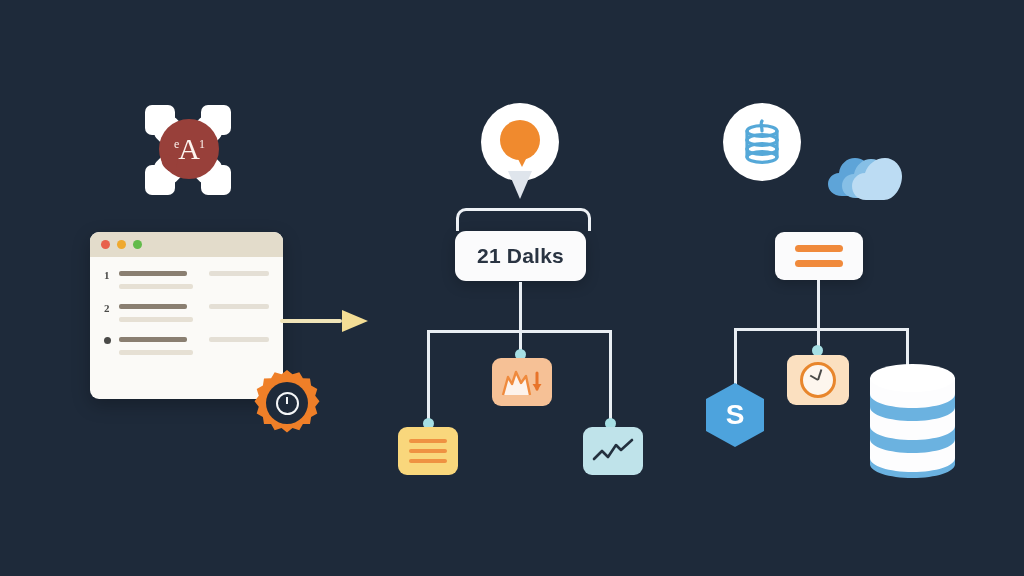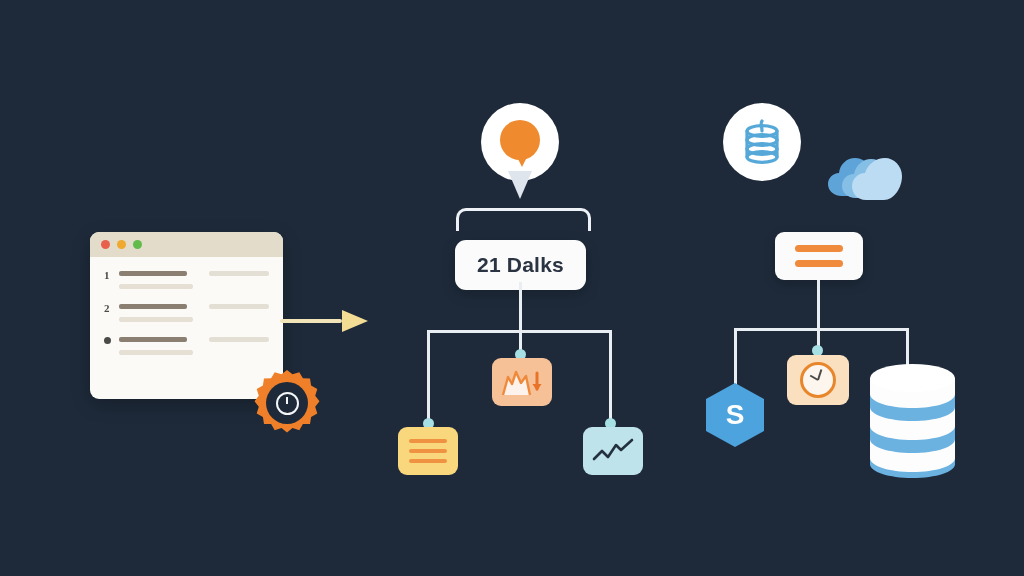--- a/index.html
+++ b/index.html
@@ -168,21 +168,21 @@
   }
 
   
   #center-bracket {
     left: 456px; top: 208px; width: 129px; height: 20px;
     border: 3px solid #eef2f6;
     border-bottom: none;
     border-radius: 10px 10px 0 0;
   }
   #center-label {
-    left: 455px; top: 240px; width: 131px; height: 50px;
+    left: 455px; top: 231px; width: 131px; height: 50px;
     background: #fbfbfc; border-radius: 11px;
     display: flex; align-items: center; justify-content: center;
     box-shadow: 0 4px 14px rgba(0,0,0,0.22);
   }
   #center-label span {
     color: #2a3442; font-size: 21px; font-weight: bold;
     letter-spacing: 0.2px;
   }
 
   
@@ -266,20 +266,34 @@
     transform-origin: bottom center;
     transform: translate(-50%, -100%) rotate(18deg);
   }
   #db-cylinder { left: 865px; top: 360px; width: 95px; height: 120px; }
 </style>
 </head>
 <body>
 
 <div id="stage">
 
+  <div class="abs" id="plugin-badge">
+    <div class="puzzle-x">
+      <div class="puzzle-bar-h"></div>
+      <div class="puzzle-bar-v"></div>
+      <div class="puzzle-sq psq-tl"></div>
+      <div class="puzzle-sq psq-tr"></div>
+      <div class="puzzle-sq psq-bl"></div>
+      <div class="puzzle-sq psq-br"></div>
+    </div>
+    <div id="plugin-disc">
+      <div class="tail"></div>
+      <div id="plugin-glyph"><span class="small">e</span><span>A</span><span class="small">1</span></div>
+    </div>
+  </div>
 
   <div class="abs" id="browser-window">
     <div id="browser-titlebar">
       <div class="dot dot-red"></div>
       <div class="dot dot-yellow"></div>
       <div class="dot dot-green"></div>
     </div>
     <div id="browser-body">
 
       <div class="doc-row">

